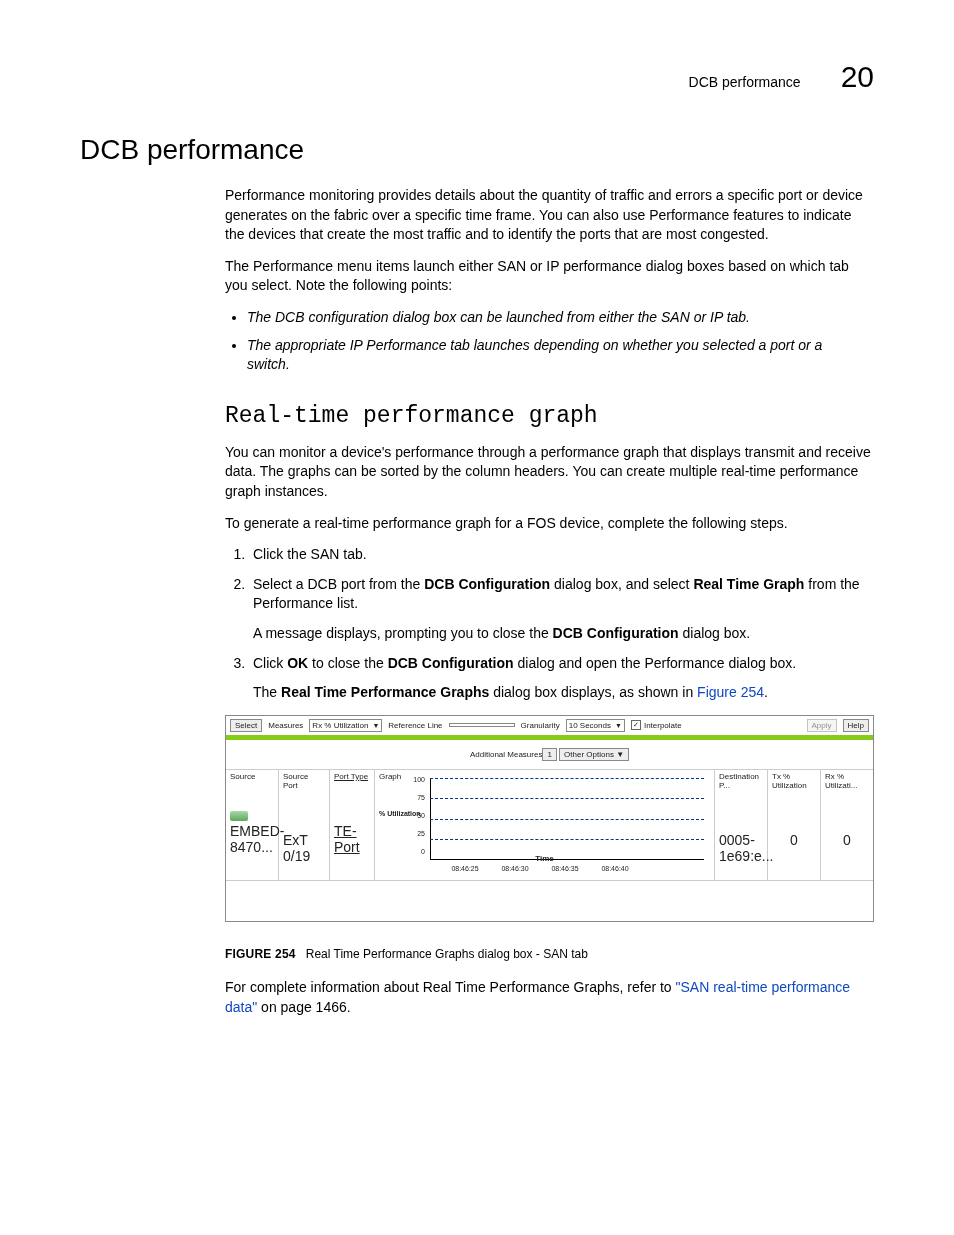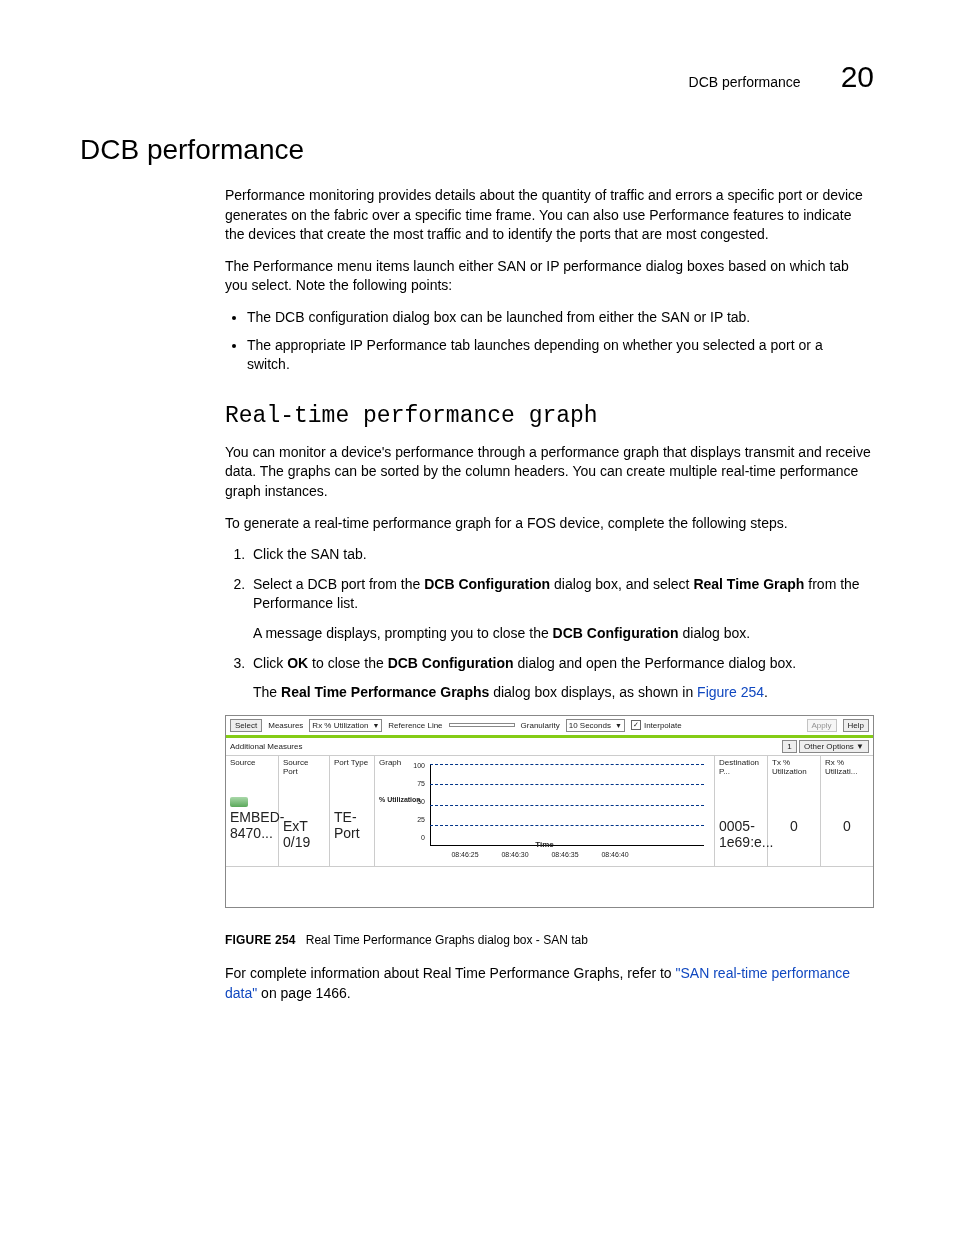--- a/index.html
+++ b/index.html
@@ -32,20 +32,21 @@
   .body-content {
     margin-left: 145px;
   }
   p {
     margin: 0 0 12px 0;
     line-height: 1.4;
   }
   ul {
     margin: 0 12px 12px 0;
     padding-left: 22px;
+    font-style: italic;
   }
   li {
     margin-bottom: 8px;
     line-height: 1.4;
   }
   h2 {
     font-family: Liberation Mono, monospace;
     font-weight: normal;
     font-size: 23px;
     margin: 28px 0 14px 0;
@@ -120,43 +121,43 @@
     width: 8px;
     height: 8px;
     border: 1px solid #666;
     display: inline-block;
     text-align: center;
     line-height: 7px;
     font-size: 7px;
   }
   .fig-row2 {
     display: flex;
-    justify-content: space-between;
-    padding: 4px 4px;
-    border-top: 3px solid #84cc16;
+    justify-content: center;
+    padding: 10px 4px;
+    border-top: 5px solid #84cc16;
   }
   .fig-table {
     display: flex;
     border-top: 1px solid #ccc;
     height: 110px;
   }
   .fig-col {
     border-right: 1px solid #ccc;
     padding: 2px 4px;
   }
   .fig-col-header {
     font-size: 8px;
     margin-bottom: 30px;
   }
   .fig-col-data {
     font-size: 14px;
   }
   .col-source { width: 44px; }
   .col-port { width: 42px; }
-  .col-type { width: 36px; }
+  .col-type { width: 36px; text-decoration: underline; }
   .col-graph { flex: 1; position: relative; }
   .col-dest { width: 46px; }
   .col-dp { width: 44px; }
   .col-tx { width: 44px; }
   .col-rx { width: 44px; border-right: none; }
 
   .chart-area {
     position: absolute;
     left: 55px;
     right: 10px;

